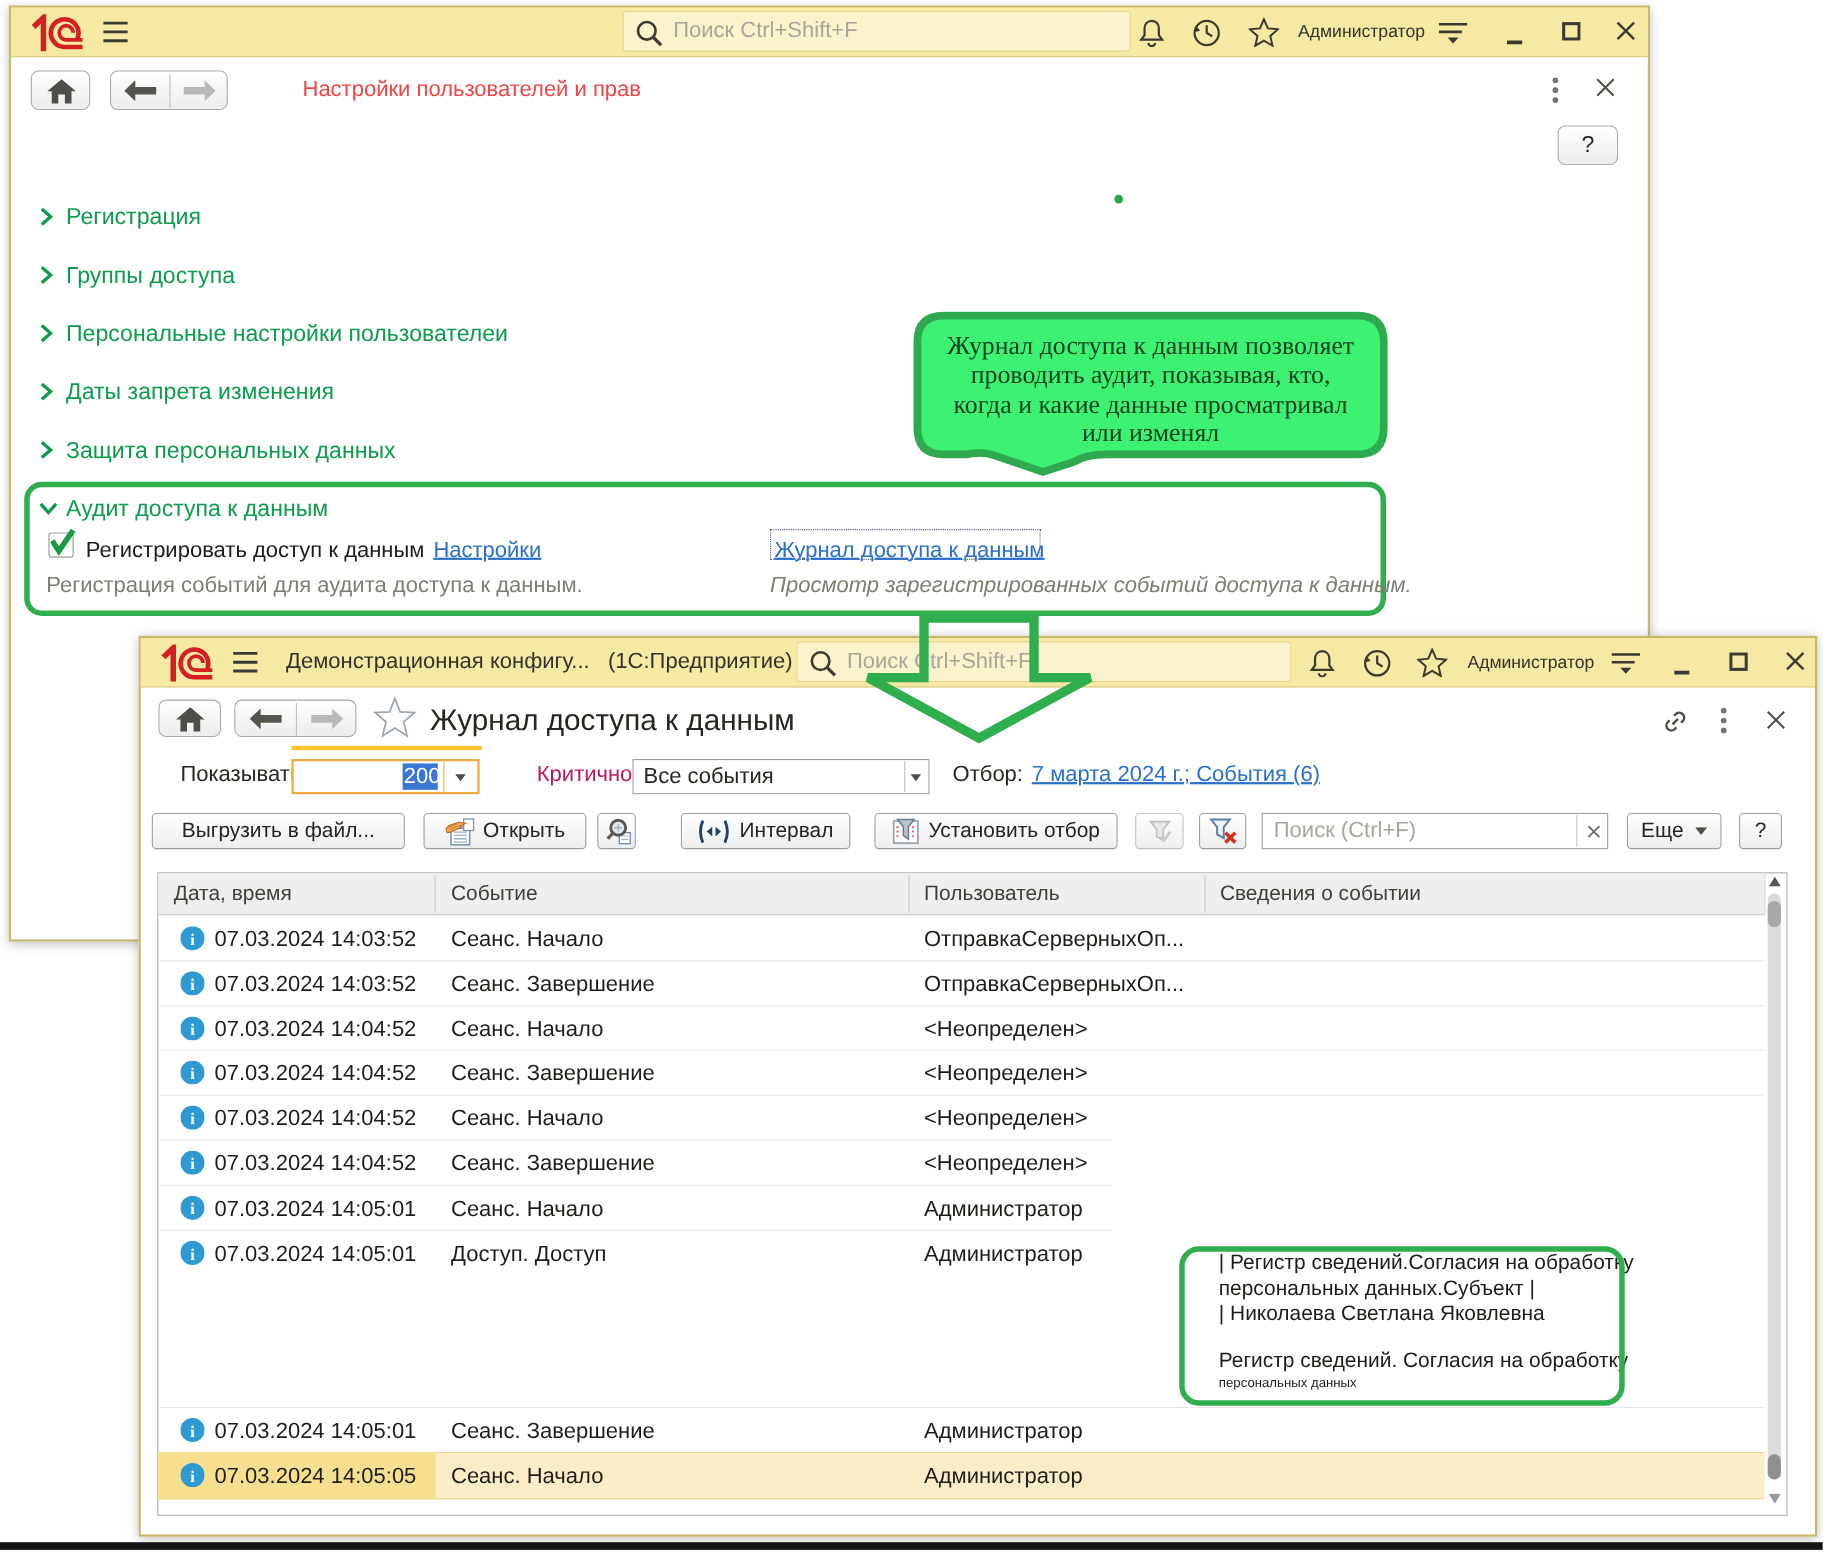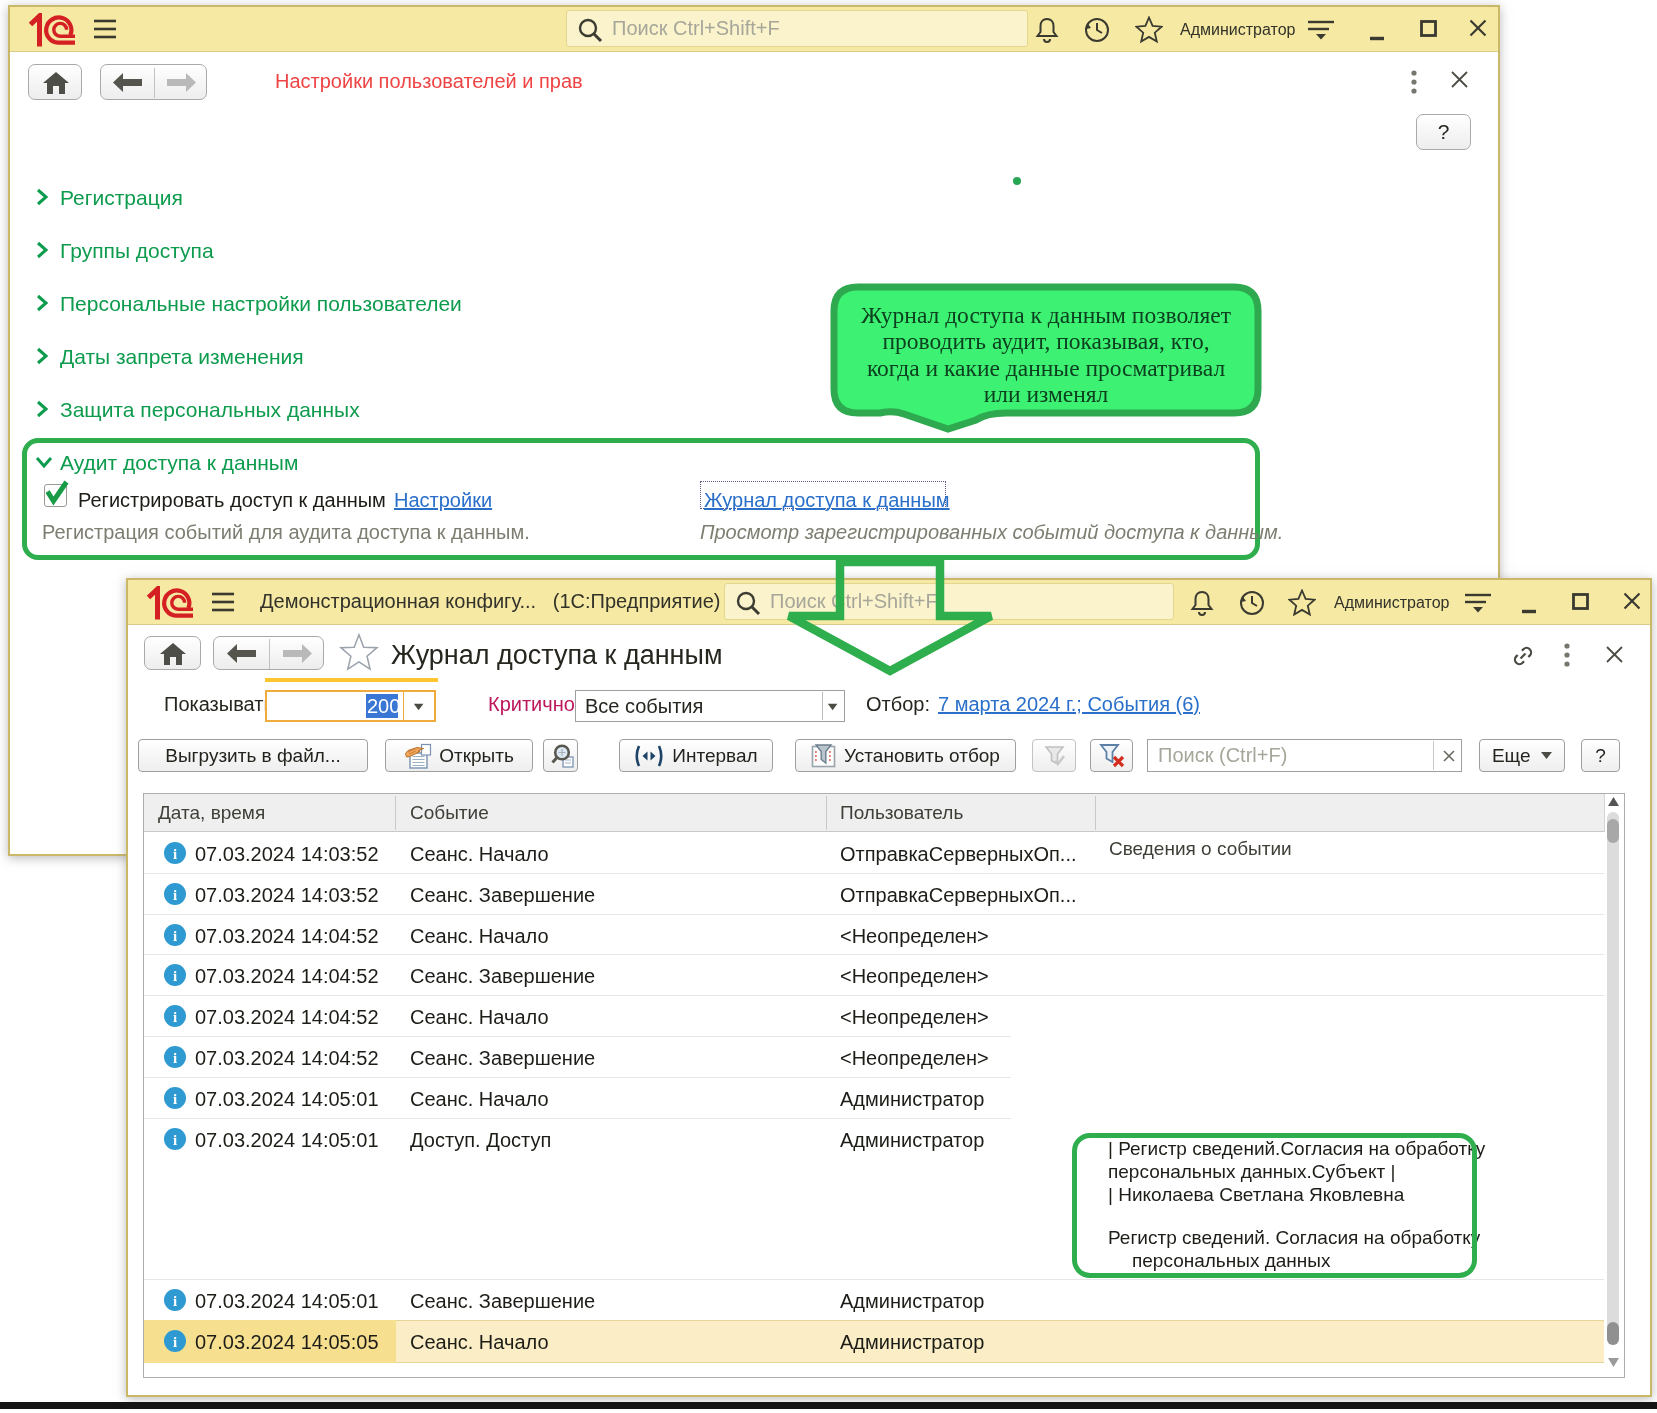--- a/index.html
+++ b/index.html
@@ -346,21 +346,21 @@
 
   <div class="abs" style="left:16px; top:213px; width:1483px; height:165px;"></div>
 </div>
 
 <div class="abs" style="left:143px; top:793px; width:1482px; height:585px; border:1px solid #adadad; background:#fff;">
 
   <div class="abs" style="left:0; top:0; width:1460px; height:38px; background:#efefef; border-bottom:1px solid #c9c9c9;"></div>
   <div class="hdrlbl" style="left:14px; top:8px;">Дата, время</div>
   <div class="hdrlbl" style="left:266px; top:8px;">Событие</div>
   <div class="hdrlbl" style="left:696px; top:8px;">Пользователь</div>
-  <div class="hdrlbl" style="left:965px; top:8px;margin-top:36px;">Сведения о событии</div>
+  <div class="hdrlbl" style="left:965px; top:8px;">Сведения о событии</div>
   <div class="abs" style="left:251px; top:2px; width:1px; height:34px; background:#c9c9c9;"></div>
   <div class="abs" style="left:682px; top:2px; width:1px; height:34px; background:#c9c9c9;"></div>
   <div class="abs" style="left:951px; top:2px; width:1px; height:34px; background:#c9c9c9;"></div>
   <div class="abs" style="left:1460px; top:0px; width:1px; height:38px; background:#d5d5d5;"></div>
 
   <svg class="abs" style="left:20px; top:48px;" width="22" height="22" viewBox="0 0 22 22">
       <circle cx="11" cy="11" r="11" fill="#2e9ad1"></circle>
       <text x="11" y="17" font-size="15" font-family="Liberation Serif" font-weight="bold" fill="#fff" text-anchor="middle">i</text>
     </svg>
   <div class="cell" style="left:51px; top:49px;">07.03.2024 14:03:52</div>
@@ -426,21 +426,21 @@
       <circle cx="11" cy="11" r="11" fill="#2e9ad1"></circle>
       <text x="11" y="17" font-size="15" font-family="Liberation Serif" font-weight="bold" fill="#fff" text-anchor="middle">i</text>
     </svg>
   <div class="cell" style="left:51px; top:335px;">07.03.2024 14:05:01</div>
   <div class="cell" style="left:266px; top:335px;">Доступ. Доступ</div>
   <div class="cell" style="left:696px; top:335px;">Администратор</div>
   <div class="cell" style="left:964px; top:344px; font-size:19px;">| Регистр сведений.Согласия на обработку</div>
   <div class="cell" style="left:964px; top:367px; font-size:19px;">персональных данных.Субъект |</div>
   <div class="cell" style="left:964px; top:390px; font-size:19px;">| Николаева Светлана Яковлевна</div>
   <div class="cell" style="left:964px; top:433px; font-size:19px;">Регистр сведений. Согласия на обработку</div>
-  <div class="cell" style="left:964px; top:456px; font-size:19px;margin-left:24px;">персональных данных</div>
+  <div class="cell" style="left:964px; top:456px; font-size:12px;">персональных данных</div>
   <div class="abs" style="left:928px; top:339px; width:405px; height:145px; border:5px solid #2fae4e; border-radius:18px;"></div>
   <div class="rowsep" style="left:0; top:485px; width:1460px;"></div>
 
   <svg class="abs" style="left:20px; top:495px;" width="22" height="22" viewBox="0 0 22 22">
       <circle cx="11" cy="11" r="11" fill="#2e9ad1"></circle>
       <text x="11" y="17" font-size="15" font-family="Liberation Serif" font-weight="bold" fill="#fff" text-anchor="middle">i</text>
     </svg>
   <div class="cell" style="left:51px; top:496px;">07.03.2024 14:05:01</div>
   <div class="cell" style="left:266px; top:496px;">Сеанс. Завершение</div>
   <div class="cell" style="left:696px; top:496px;">Администратор</div>

